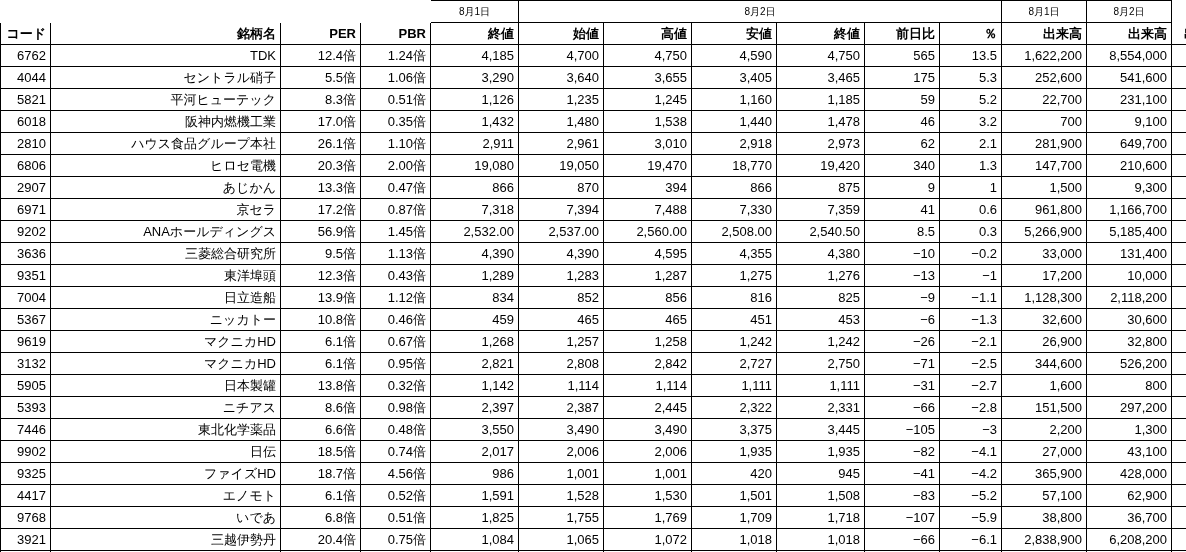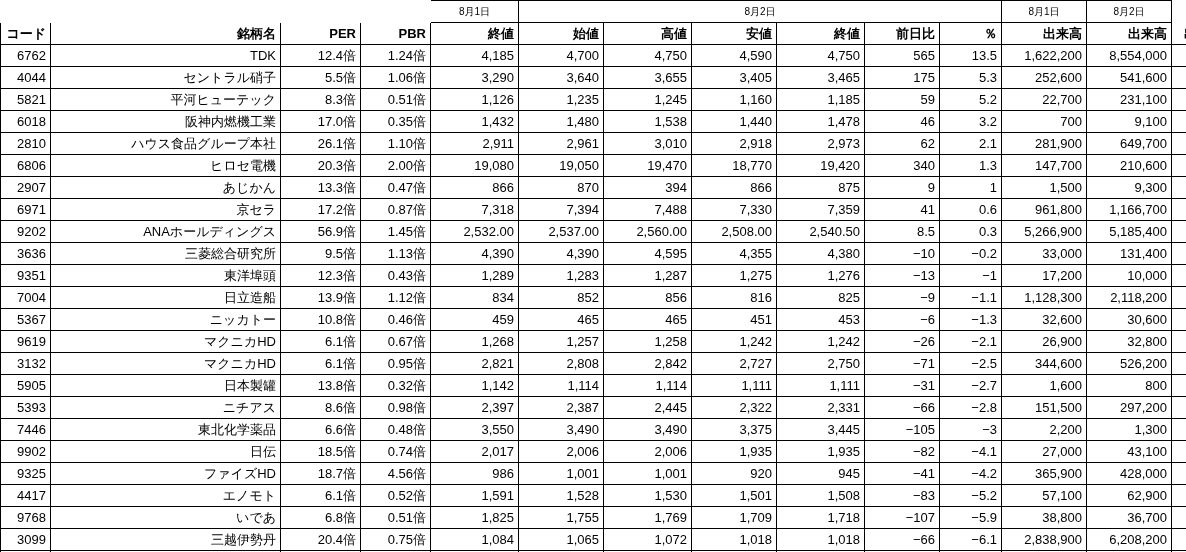--- a/index.html
+++ b/index.html
@@ -420,21 +420,21 @@
         <td class="num">160%</td>
       </tr>
       <tr>
         <td class="code">9325</td>
         <td class="name">ファイズHD</td>
         <td class="num">18.7倍</td>
         <td class="num">4.56倍</td>
         <td class="num">986</td>
         <td class="num">1,001</td>
         <td class="num">1,001</td>
-        <td class="num">920</td>
+        <td class="num">420</td>
         <td class="num">945</td>
         <td class="num">−41</td>
         <td class="num">−4.2</td>
         <td class="num">365,900</td>
         <td class="num">428,000</td>
         <td class="num">117%</td>
       </tr>
       <tr>
         <td class="code">4417</td>
         <td class="name">エノモト</td>
@@ -461,21 +461,21 @@
         <td class="num">1,769</td>
         <td class="num">1,709</td>
         <td class="num">1,718</td>
         <td class="num">−107</td>
         <td class="num">−5.9</td>
         <td class="num">38,800</td>
         <td class="num">36,700</td>
         <td class="num">95%</td>
       </tr>
       <tr>
-        <td class="code">3099</td>
+        <td class="code">3921</td>
         <td class="name">三越伊勢丹</td>
         <td class="num">20.4倍</td>
         <td class="num">0.75倍</td>
         <td class="num">1,084</td>
         <td class="num">1,065</td>
         <td class="num">1,072</td>
         <td class="num">1,018</td>
         <td class="num">1,018</td>
         <td class="num">−66</td>
         <td class="num">−6.1</td>

